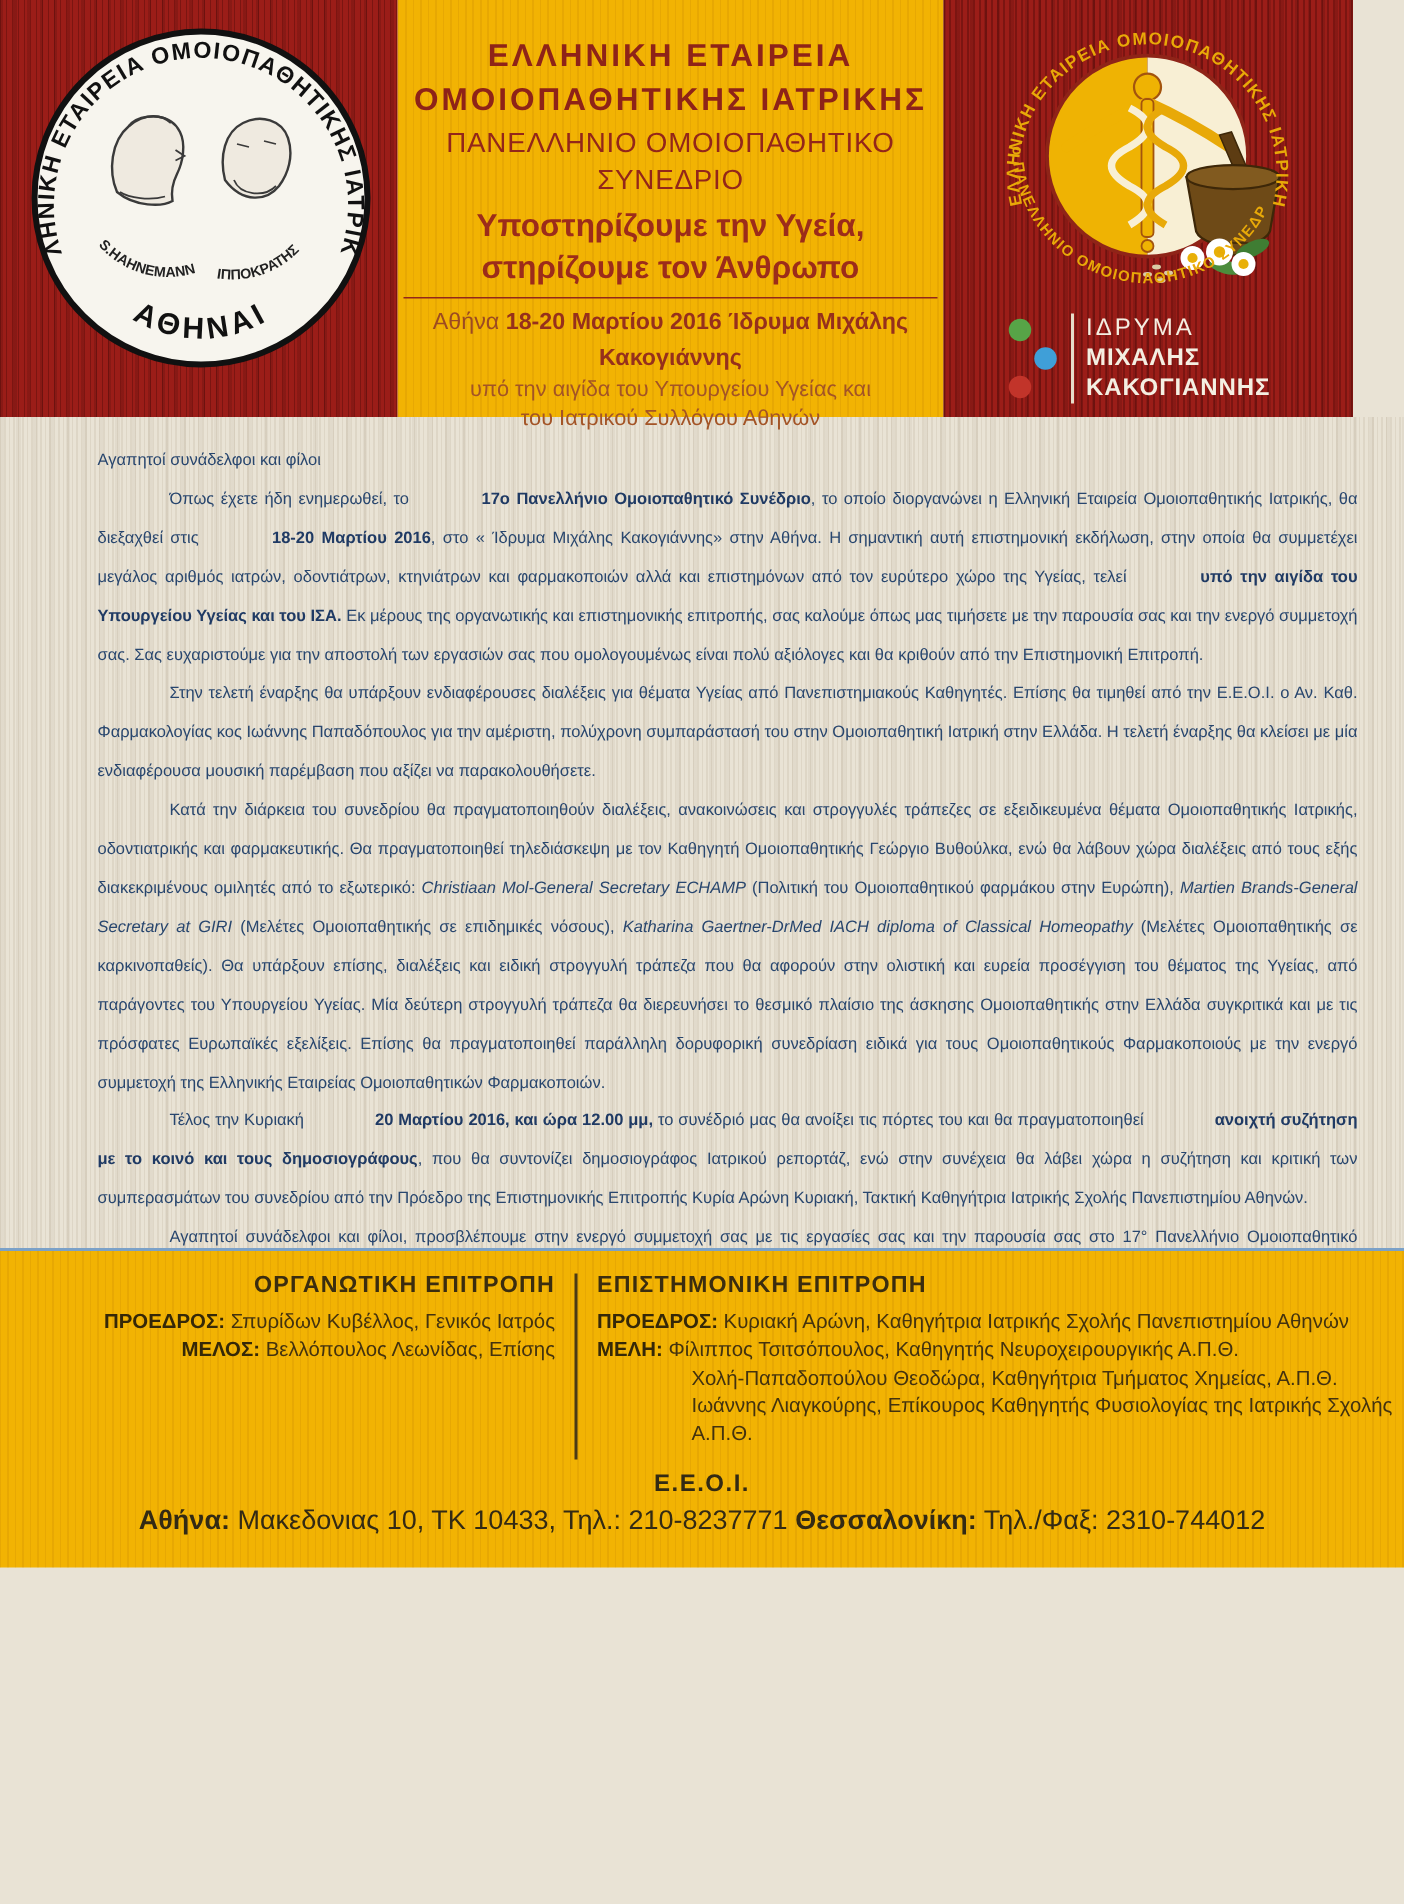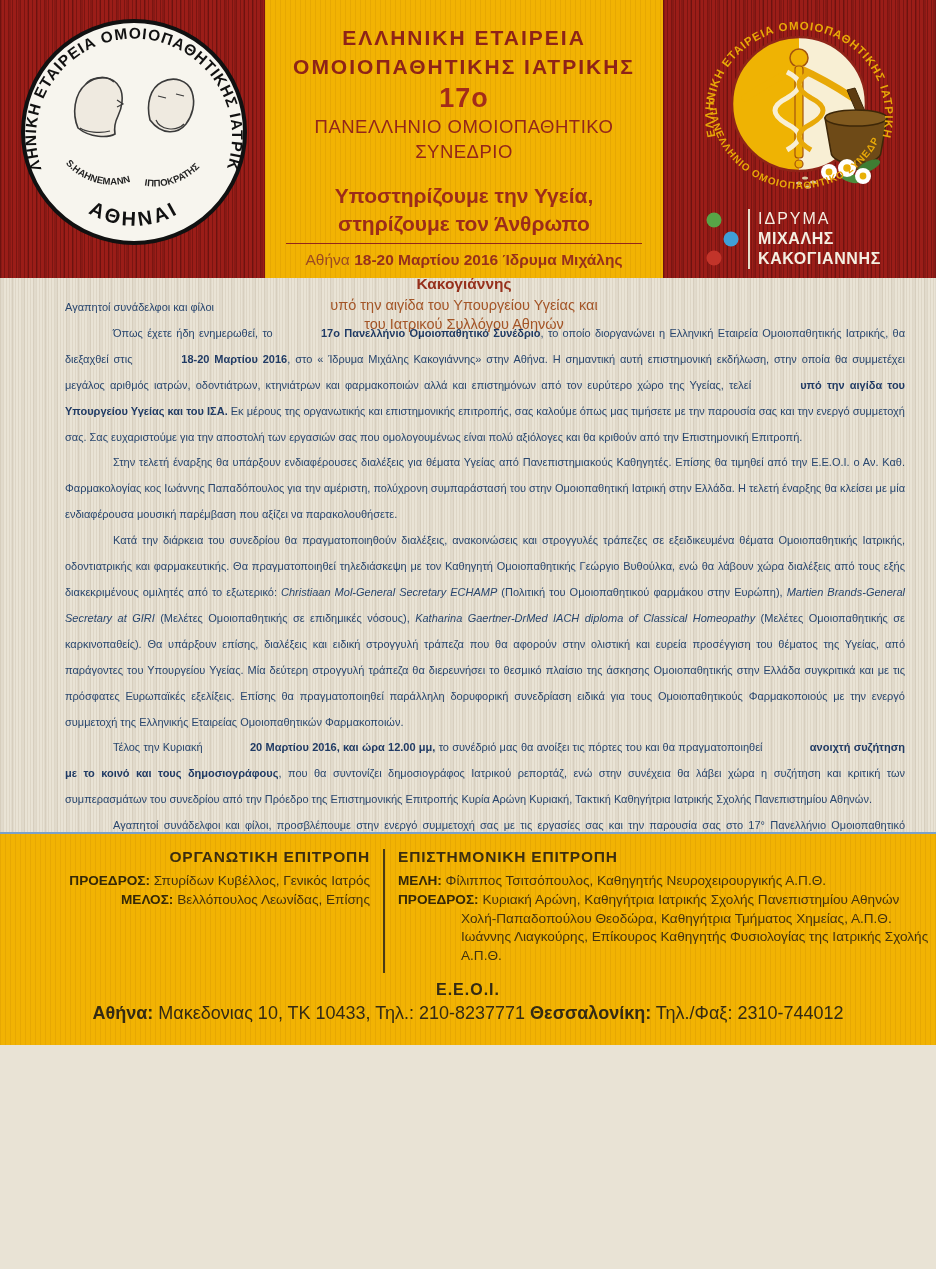--- a/index.html
+++ b/index.html
@@ -21,32 +21,32 @@
   .tex-beige{
     background:#e9e3d5;
     background-image:
       repeating-linear-gradient(90deg, rgba(140,120,90,.12) 0 1px, rgba(255,255,255,0) 1px 3px),
       repeating-linear-gradient(90deg, rgba(120,100,75,.07) 0 3px, rgba(255,255,255,0) 3px 11px);
   }
 
   
   .header{display:flex;height:278px;}
   .header-left{width:265px;position:relative;}
-  .header-center{width:398px;text-align:center;color:#8e2318;padding-top:24px;box-sizing:border-box;}
+  .header-center{width:364px;text-align:center;color:#8e2318;padding-top:24px;box-sizing:border-box;}
   .header-right{width:273px;position:relative;}
 
   .seal-svg{position:absolute;left:18px;top:16px;}
   .emblem-svg{position:absolute;left:38px;top:6px;}
 
   .title-line1{font-size:21px;font-weight:bold;letter-spacing:2px;line-height:27px;}
   .title-line2{font-size:21px;font-weight:bold;letter-spacing:2px;line-height:31px;}
   .congress-number{font-size:27px;font-weight:bold;color:#a32c1a;line-height:32px;letter-spacing:1px;}
   .congress-title{font-size:18.5px;font-weight:normal;color:#93261a;line-height:25px;letter-spacing:.5px;}
   .tagline{font-size:21px;font-weight:600;color:#9c2c1a;line-height:28px;}
-  .tagline-first{margin-top:18px;}
+  .tagline-first{margin-top:5px;}
   .center-rule{width:356px;border:0;border-top:1.6px solid #93261a;margin:5px auto 4px auto;}
   .date-line{font-size:15.5px;color:#9c4a22;line-height:24px;}
   .date-line b{color:#96301c;}
   .aegis{font-size:14.5px;color:#a35426;line-height:19px;}
 
   .foundation{position:absolute;left:37px;top:208px;display:flex;align-items:center;}
   .foundation-dots{width:46px;height:62px;}
   .foundation-bar{width:2px;height:60px;background:#e7dcc9;margin:0 8px 0 2px;}
   .foundation-text{color:#f4efe2;font-size:16px;line-height:20px;text-align:left;}
   .f-light{font-weight:300;letter-spacing:2px;}
@@ -116,21 +116,20 @@
         </text>
         <text font-size="9.5" font-weight="bold" fill="#222">
           <textPath href="#hippArc" startOffset="50%" text-anchor="middle">ΙΠΠΟΚΡΑΤΗΣ</textPath>
         </text>
       </svg>
     </div>
 
     <div class="header-center tex-gold">
       <div class="title-line1">ΕΛΛΗΝΙΚΗ ΕΤΑΙΡΕΙΑ</div>
       <div class="title-line2">ΟΜΟΙΟΠΑΘΗΤΙΚΗΣ ΙΑΤΡΙΚΗΣ</div>
-      <div class="congress-number">17ο</div>
       <div class="congress-title">ΠΑΝΕΛΛΗΝΙΟ ΟΜΟΙΟΠΑΘΗΤΙΚΟ ΣΥΝΕΔΡΙΟ</div>
       <div class="tagline tagline-first">Υποστηρίζουμε την Υγεία,</div>
       <div class="tagline">στηρίζουμε τον Άνθρωπο</div>
       <hr class="center-rule">
       <div class="date-line">
         <span>Αθήνα</span>
         <b>18-20 Μαρτίου 2016</b>
         <b>Ίδρυμα Μιχάλης Κακογιάννης</b>
       </div>
       <div class="aegis">υπό την αιγίδα του Υπουργείου Υγείας και</div>
@@ -231,26 +230,26 @@
           <b>ΜΕΛΟΣ:</b>
           <span>Βελλόπουλος Λεωνίδας, Επίσης</span>
         </div>
       </div>
 
       <div class="comm-divider"></div>
 
       <div class="comm-right">
         <div class="comm-heading">ΕΠΙΣΤΗΜΟΝΙΚΗ ΕΠΙΤΡΟΠΗ</div>
         <div class="comm-row">
+          <b>ΠΡΟΕΔΡΟΣ:</b>
+          <span>Κυριακή Αρώνη, Καθηγήτρια Ιατρικής Σχολής Πανεπιστημίου Αθηνών</span>
+        </div>
+        <div class="comm-row">
           <b>ΜΕΛΗ:</b>
           <span>Φίλιππος Τσιτσόπουλος, Καθηγητής Νευροχειρουργικής Α.Π.Θ.</span>
-        </div>
-        <div class="comm-row">
-          <b>ΠΡΟΕΔΡΟΣ:</b>
-          <span>Κυριακή Αρώνη, Καθηγήτρια Ιατρικής Σχολής Πανεπιστημίου Αθηνών</span>
         </div>
         <div class="comm-row cont">
           <span>Χολή-Παπαδοπούλου Θεοδώρα, Καθηγήτρια Τμήματος Χημείας, Α.Π.Θ.</span>
         </div>
         <div class="comm-row cont">
           <span>Ιωάννης Λιαγκούρης, Επίκουρος Καθηγητής Φυσιολογίας της Ιατρικής Σχολής Α.Π.Θ.</span>
         </div>
       </div>
     </div>
 

